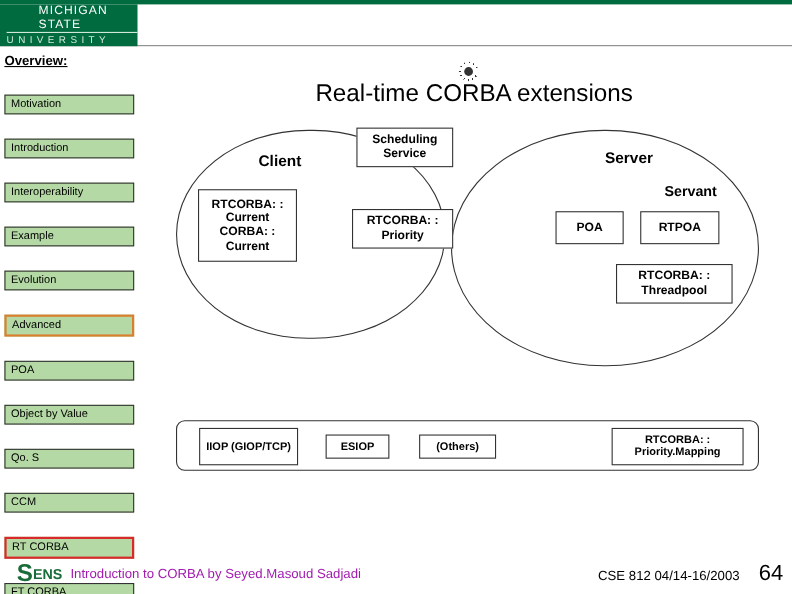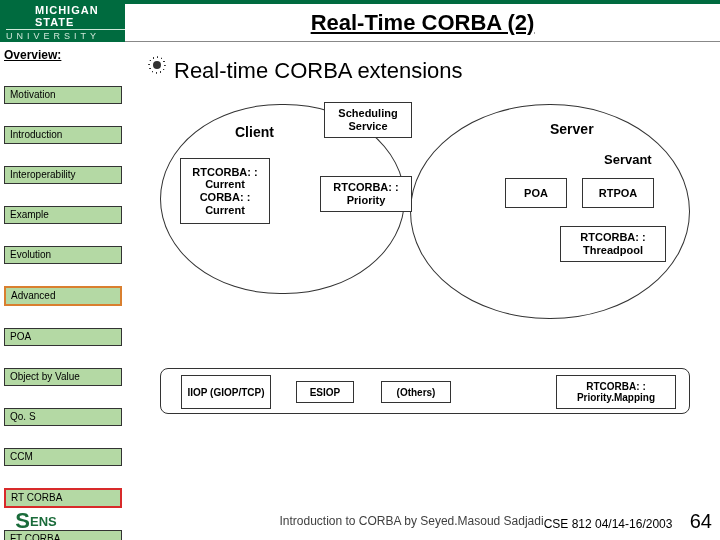--- a/index.html
+++ b/index.html
@@ -3,32 +3,32 @@
 <meta charset="utf-8">
 <style>
   * { box-sizing: border-box; margin: 0; padding: 0; }
   html, body { width: 720px; height: 540px; font-family: Arial, sans-serif; overflow: hidden; }
   body { position: relative; background: #fff; }
 
   .green-bar { position: absolute; left: 0; right: 0; top: 0; height: 4px; background: #006b3f; }
 
   .header { position: absolute; left: 0; top: 4px; right: 0; height: 38px; display: flex; align-items: center; border-bottom: 1px solid #888; }
   .brand { width: 125px; height: 38px; background: #006b3f; color: #fff; display: flex; flex-direction: column; justify-content: center; padding-left: 6px; }
-  .brand-top { font-size: 11px; font-weight: bold; letter-spacing: 1px; padding-left: 29px; }
+  .brand-top { font-size: 11px; font-weight: normal; letter-spacing: 1px; padding-left: 29px; }
   .brand-bot { font-size: 9px; color: #cfe8d9; letter-spacing: 4px; border-top: 1px solid #cfe8d9; margin-top:1px; padding-top:1px;}
   .title { flex: 1; text-align: center; font-size: 22px; font-weight: bold; text-decoration: underline; color: #000; }
 
   .sidebar { position: absolute; left: 4px; top: 48px; width: 118px; }
   .side-head { font-size: 12px; font-weight: bold; text-decoration: underline; margin-bottom: 24px; color:#000; }
   .side-item { background: #b4d9a4; border: 1px solid #333; font-size: 10px; padding: 2px 5px; margin-bottom: 22px; line-height: 1.2; cursor: default; }
   .side-hi1 { border: 2px solid #d97f2f; }
   .side-hi2 { border: 2px solid #d82a2a; }
 
   .main { position: absolute; left: 150px; top: 58px; right: 8px; }
-  .bullet-row { display: flex; margin-bottom: 12px; }
+  .bullet-row { display: flex; align-items: center; margin-bottom: 12px; flex-direction: column; }
   .sun { width: 14px; height: 14px; position: relative; margin-right: 10px; }
   .sun::before { content: ""; position: absolute; inset: 3px; background: #333; border-radius: 50%; }
   .sun::after { content: ""; position: absolute; inset: -2px; background: repeating-conic-gradient(#333 0 6deg, transparent 6deg 30deg); -webkit-mask: radial-gradient(circle, transparent 55%, #000 55%); mask: radial-gradient(circle, transparent 55%, #000 55%); border-radius:50%;}
   .bullet-text { font-size: 22px; color: #000; }
 
   .diagram { position: relative; height: 258px; }
 
   .oval { position: absolute; border: 1px solid #333; border-radius: 50% / 50%; }
   .oval-client { left: 10px; top: 8px; width: 245px; height: 190px; border-radius: 120px / 95px; }
   .oval-server { left: 260px; top: 8px; width: 280px; height: 215px; border-radius: 140px / 108px; }
@@ -44,36 +44,35 @@
   .orb-label { position: absolute; background: #fff; border: 1px solid #333; font-size: 13px; font-weight: bold; padding: 3px 28px; }
   .orb-l1 { left: 150px; top: 0; }
   .orb-l2 { left: 420px; top: 0; }
 
   .proto-wrap { position: absolute; left: 10px; top: 272px; width: 530px; height: 46px; border: 1px solid #333; border-radius: 8px; background:#fff;}
   .pbox { position: absolute; border: 1px solid #333; background: #fff; font-size: 10px; font-weight: bold; text-align: center; display: flex; align-items: center; justify-content: center; line-height: 1.1; }
 
   .footer { position: absolute; left: 0; right: 0; bottom: 0; height: 38px; display: flex; align-items: center; padding: 0 8px; }
   .logo-s { width: 56px; height: 32px; display: flex; align-items: center; justify-content: center; font-size: 13px; font-weight: bold; color: #1a6b3a; border-right: 0; }
   .logo-s .big { font-size: 22px; }
-  .foot-text { flex: 1; text-align: right; font-size: 12px; color: #404040; }
+  .foot-text { flex: 1; text-align: left; font-size: 12px; color: #a21caf; }
   .foot-right { font-size: 12px; color: #000; white-space: nowrap; }
   .foot-num { margin-left: 14px; font-size: 20px; }
 
 </style>
 </head>
 <body>
 
 <div class="green-bar"></div>
 
 <div class="header">
   <div class="brand">
     <div class="brand-top">MICHIGAN STATE</div>
     <div class="brand-bot">UNIVERSITY</div>
   </div>
-  <div class="title">Real-Time CORBA (2)</div>
 </div>
 
 <div class="sidebar">
   <div class="side-head">Overview:</div>
   <div class="side-item">Motivation</div>
   <div class="side-item">Introduction</div>
   <div class="side-item">Interoperability</div>
   <div class="side-item">Example</div>
   <div class="side-item">Evolution</div>
   <div class="side-item side-hi1">Advanced</div>

